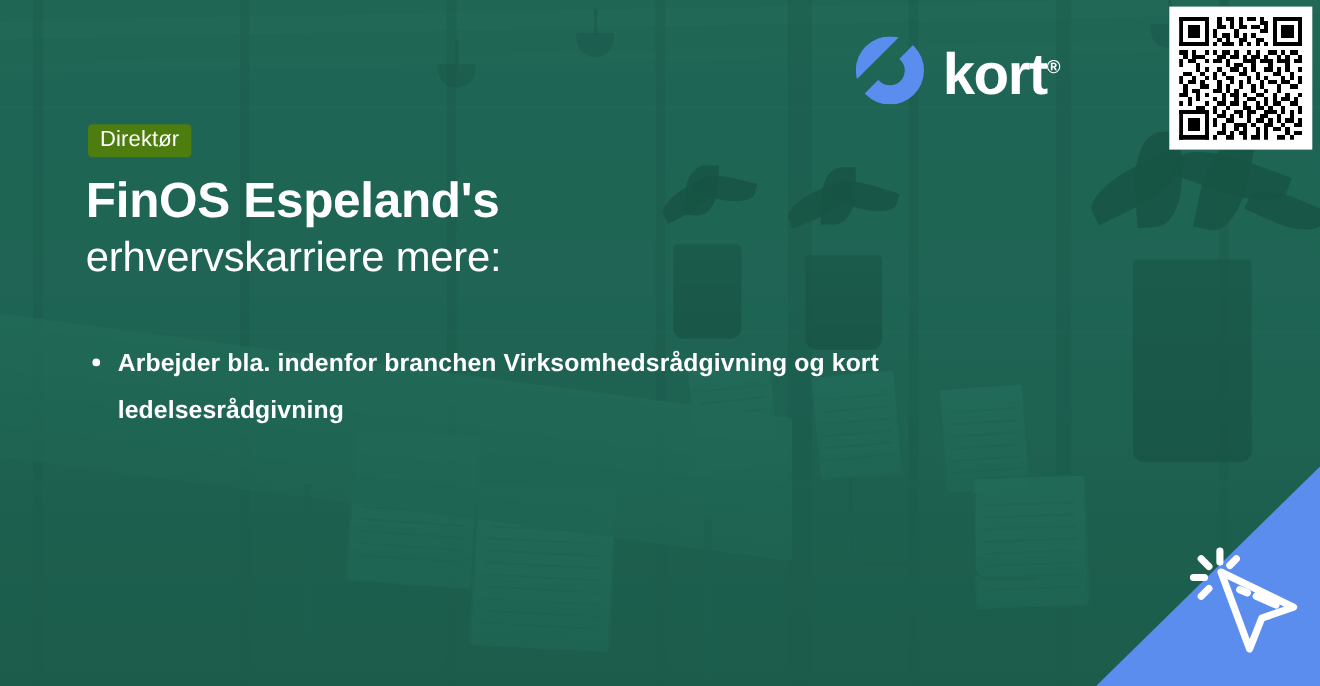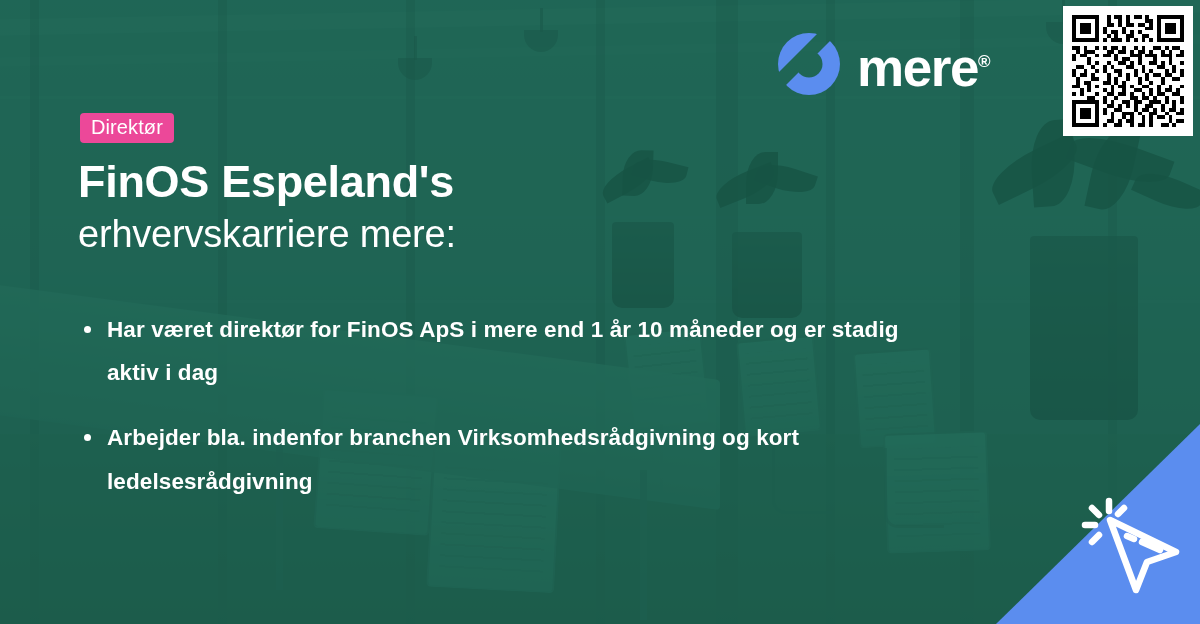--- a/index.html
+++ b/index.html
@@ -145,21 +145,21 @@
   .content {
     position: absolute;
     inset: 0;
   }
 
   .badge {
     position: absolute;
     left: 80px;
     top: 113px;
     padding: 3px 11px 5px 11px;
-    background: #ec4899;
+    background: #4d7c0f;
     color: #ffffff;
     font-size: 20px;
     line-height: 1.1;
     border-radius: 4px;
     letter-spacing: 0.1px;
     white-space: nowrap;
   }
 
   .headline {
     position: absolute;
@@ -339,44 +339,40 @@
   <div class="content">
 
     <div class="badge">Direktør</div>
 
     <div class="headline">
       <span class="line1">FinOS Espeland's</span>
       <span class="line2">erhvervskarriere mere:</span>
     </div>
 
     <ul class="bullets">
-      <li>
-        <span class="dot"></span>
-        <span>Har været direktør for FinOS ApS i mere end 1 år 10 måneder og er stadig aktiv i dag</span>
-      </li>
       <li>
         <span class="dot"></span>
         <span>Arbejder bla. indenfor branchen Virksomhedsrådgivning og kort ledelsesrådgivning</span>
       </li>
     </ul>
 
     <div class="logo">
       <span class="logo-mark">
         <svg width="62" height="62" viewBox="0 0 62 62" aria-hidden="true">
           <defs>
             <mask id="swooshMask">
               <rect x="0" y="0" width="62" height="62" fill="#fff"></rect>
               <circle cx="31" cy="31" r="13.5" fill="#000"></circle>
               <path d="M -6 46 L 46 -6 L 56 4 L 4 56 Z" fill="#000"></path>
             </mask>
           </defs>
           <circle cx="31" cy="31" r="31" fill="#5b8def" mask="url(#swooshMask)"></circle>
         </svg>
       </span>
-      <span class="logo-word"><span>mere</span><span class="logo-reg">®</span></span>
+      <span class="logo-word"><span>kort</span><span class="logo-reg">®</span></span>
     </div>
 
     <div class="qr">
       <svg viewBox="0 0 29 29" shape-rendering="crispEdges" aria-hidden="true">
         <rect width="29" height="29" fill="#ffffff"></rect>
         <g fill="#000000">
 
           <rect x="0" y="0" width="7" height="1"></rect>
             <rect x="0" y="6" width="7" height="1"></rect>
           <rect x="0" y="0" width="1" height="7"></rect>

